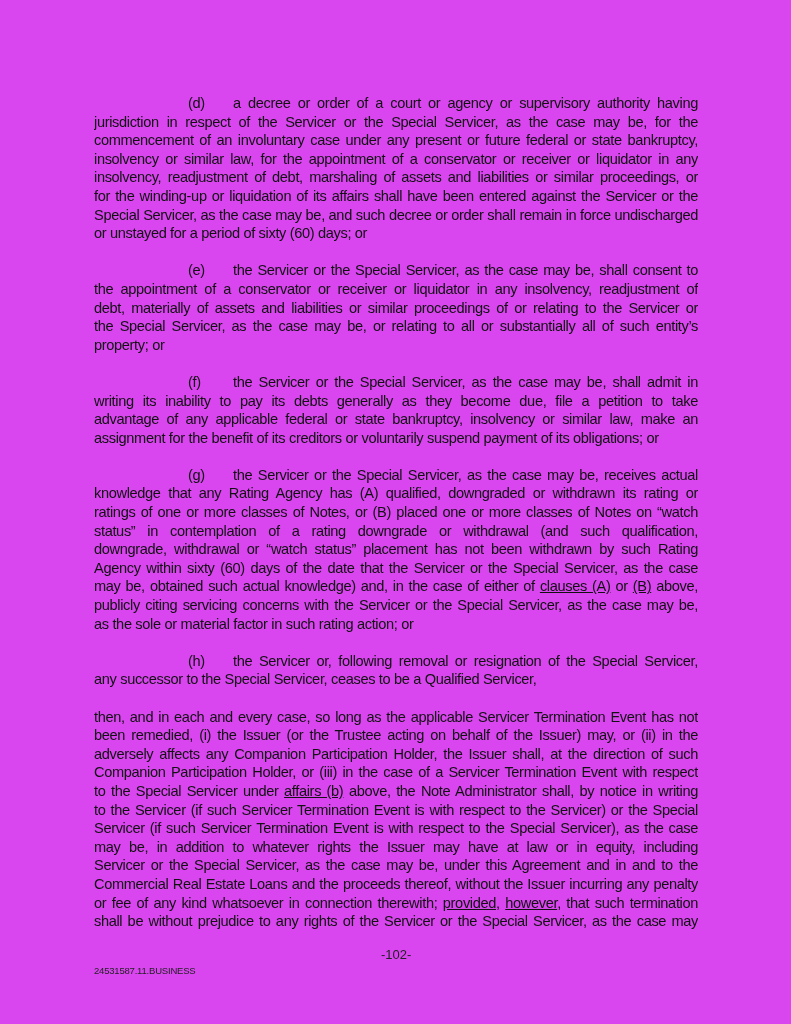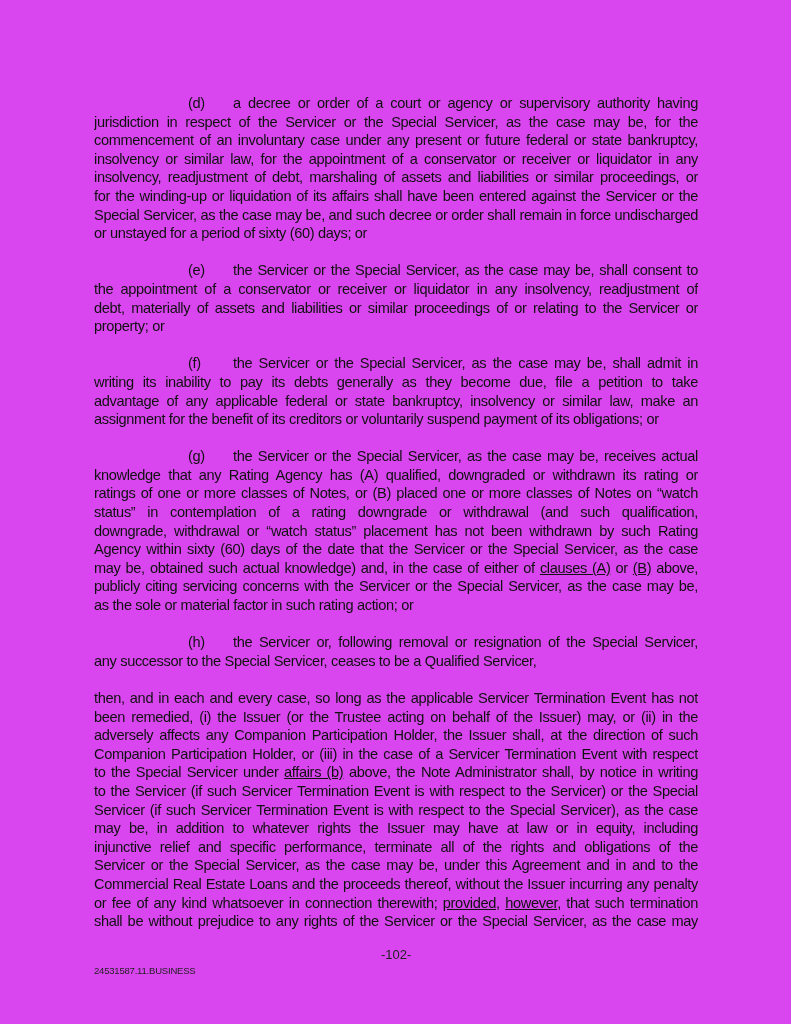--- a/index.html
+++ b/index.html
@@ -45,20 +45,21 @@
         <span class="line">insolvency or similar law, for the appointment of a conservator or receiver or liquidator in any</span>
         <span class="line">insolvency, readjustment of debt, marshaling of assets and liabilities or similar proceedings, or</span>
         <span class="line">for the winding-up or liquidation of its affairs shall have been entered against the Servicer or the</span>
         <span class="line">Special Servicer, as the case may be, and such decree or order shall remain in force undischarged</span>
         <span class="line last">or unstayed for a period of sixty (60) days; or</span>
       </div>
       <div class="para">
         <span class="line first"><span class="label">(e)</span>the Servicer or the Special Servicer, as the case may be, shall consent to</span>
         <span class="line">the appointment of a conservator or receiver or liquidator in any insolvency, readjustment of</span>
         <span class="line">debt, materially of assets and liabilities or similar proceedings of or relating to the Servicer or</span>
+        <span class="line">the Special Servicer, as the case may be, or relating to all or substantially all of such entity’s</span>
         <span class="line last">property; or</span>
       </div>
       <div class="para">
         <span class="line first"><span class="label">(f)</span>the Servicer or the Special Servicer, as the case may be, shall admit in</span>
         <span class="line">writing its inability to pay its debts generally as they become due, file a petition to take</span>
         <span class="line">advantage of any applicable federal or state bankruptcy, insolvency or similar law, make an</span>
         <span class="line last">assignment for the benefit of its creditors or voluntarily suspend payment of its obligations; or</span>
       </div>
       <div class="para">
         <span class="line first"><span class="label">(g)</span>the Servicer or the Special Servicer, as the case may be, receives actual</span>
@@ -77,21 +78,20 @@
       </div>
       <div class="para">
         <span class="line">then, and in each and every case, so long as the applicable Servicer Termination Event has not</span>
         <span class="line">been remedied, (i) the Issuer (or the Trustee acting on behalf of the Issuer) may, or (ii) in the</span>
         <span class="line">adversely affects any Companion Participation Holder, the Issuer shall, at the direction of such</span>
         <span class="line">Companion Participation Holder, or (iii) in the case of a Servicer Termination Event with respect</span>
         <span class="line">to the Special Servicer under <u>affairs (b)</u> above, the Note Administrator shall, by notice in writing</span>
         <span class="line">to the Servicer (if such Servicer Termination Event is with respect to the Servicer) or the Special</span>
         <span class="line">Servicer (if such Servicer Termination Event is with respect to the Special Servicer), as the case</span>
         <span class="line">may be, in addition to whatever rights the Issuer may have at law or in equity, including</span>
-        <span class="line">injunctive relief and specific performance, terminate all of the rights and obligations of the</span>
         <span class="line">Servicer or the Special Servicer, as the case may be, under this Agreement and in and to the</span>
         <span class="line">Commercial Real Estate Loans and the proceeds thereof, without the Issuer incurring any penalty</span>
         <span class="line">or fee of any kind whatsoever in connection therewith; <u>provided</u>, <u>however</u>, that such termination</span>
         <span class="line">shall be without prejudice to any rights of the Servicer or the Special Servicer, as the case may</span>
       </div>
     </div>
   <div class="footer-id">24531587.11.BUSINESS</div>
   <div class="footer-page">-102-</div>
 </div>
 

